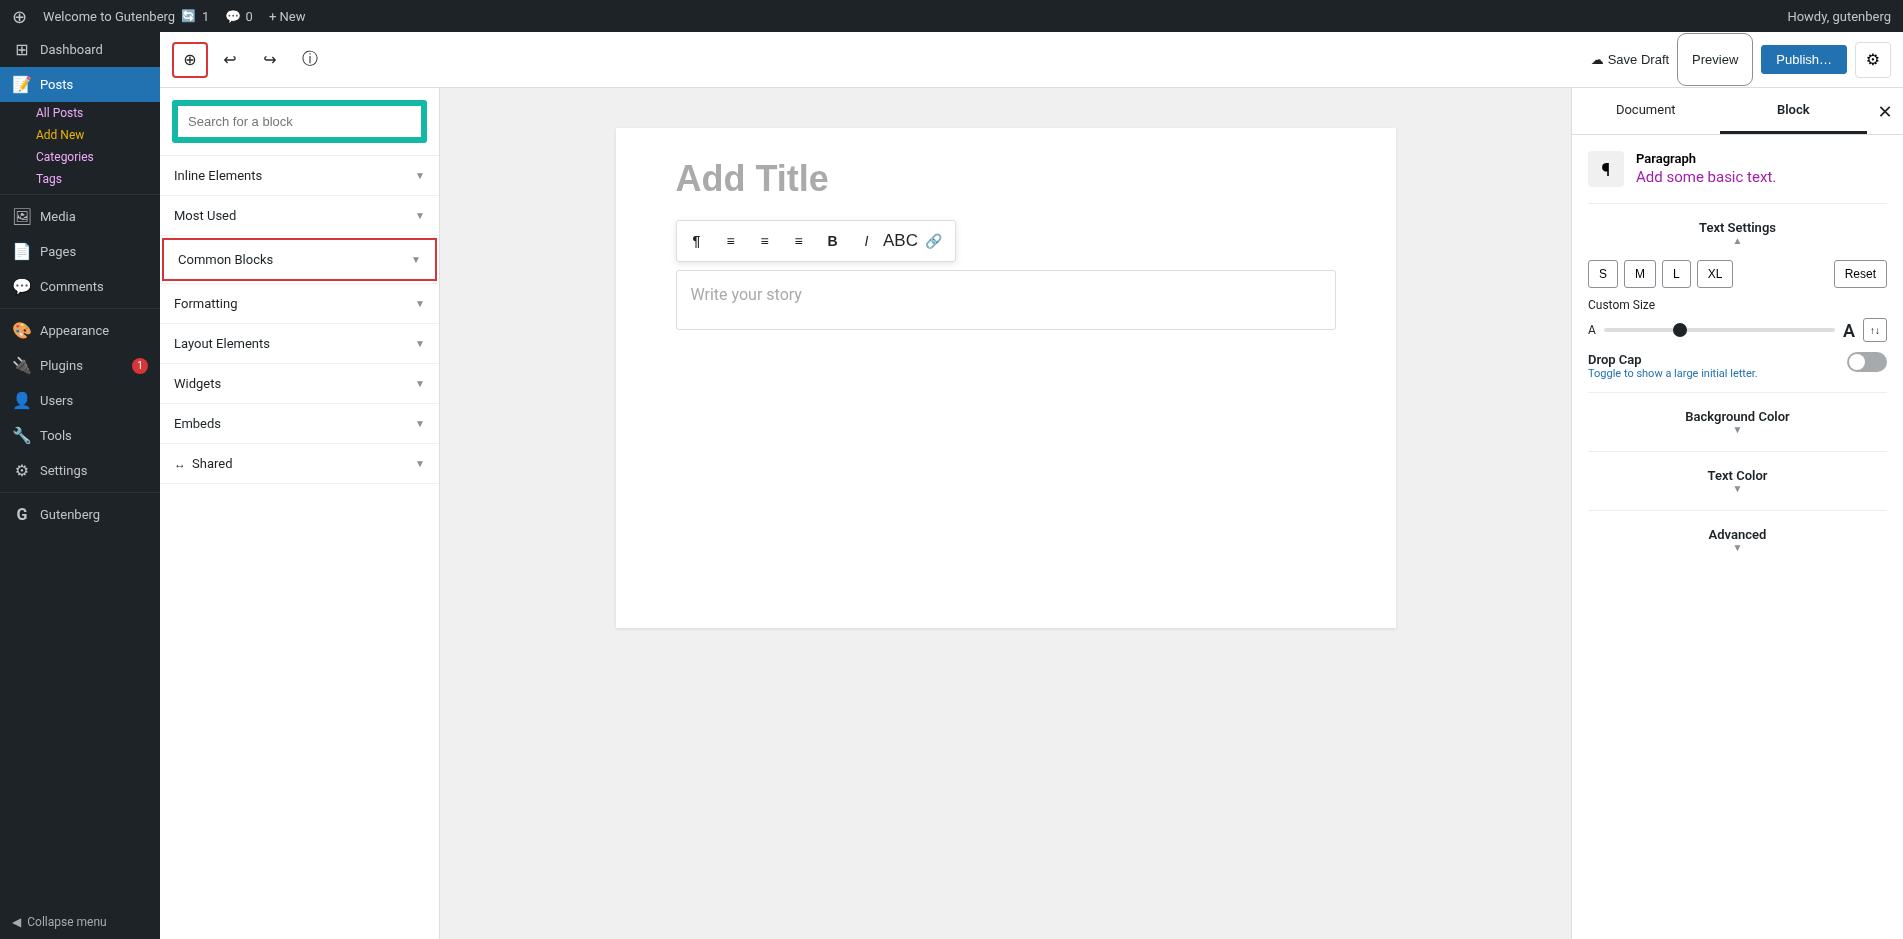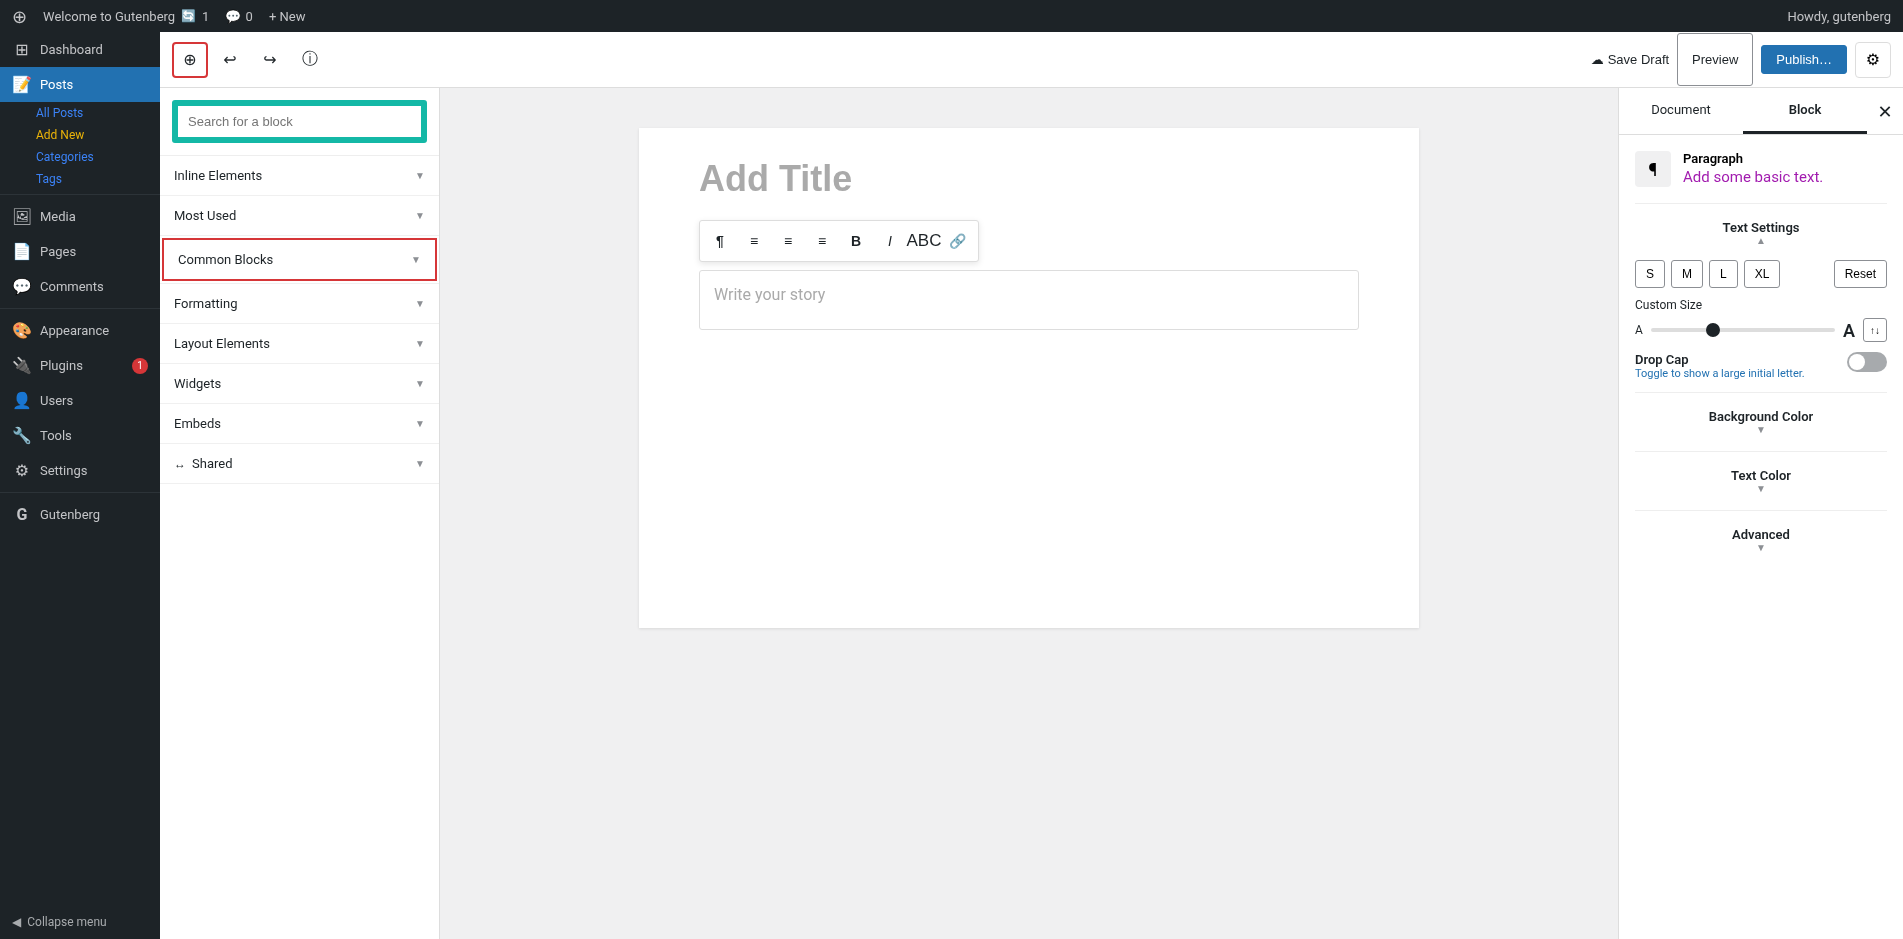--- a/index.html
+++ b/index.html
@@ -39,21 +39,21 @@
       align-items: center;
       gap: 8px;
       padding: 8px 12px;
       color: #c3c4c7;
       cursor: pointer;
       font-size: 13px;
       text-decoration: none;
     }
     .wp-menu-item.active { background: #2271b1; color: #fff; }
     .wp-menu-item .menu-icon { font-size: 16px; width: 20px; text-align: center; }
-    .wp-menu-submenu { padding-left: 36px; font-size: 12px; color: #3b82f6; cursor: pointer; padding-top: 4px; padding-bottom: 4px; }
+    .wp-menu-submenu { padding-left: 36px; font-size: 12px; color: #f0abfc; cursor: pointer; padding-top: 4px; padding-bottom: 4px; }
     .menu-separator { border-top: 1px solid #2c3338; margin: 4px 0; }
     .plugin-badge { background: #d63638; color: #fff; border-radius: 50%; width: 16px; height: 16px; display: inline-flex; align-items: center; justify-content: center; font-size: 10px; margin-left: auto; }
     .collapse-menu { margin-top: auto; padding: 10px 12px; color: #a7aaad; font-size: 12px; cursor: pointer; display: flex; align-items: center; gap: 6px; }
 
     
     #editor-wrap { flex: 1; display: flex; flex-direction: column; overflow: hidden; }
 
     
     #editor-toolbar {
       background: #fff;
@@ -84,21 +84,21 @@
       cursor: pointer;
       color: #1d2327;
       font-size: 13px;
       display: flex; align-items: center; gap: 4px;
     }
     .preview-btn {
       background: #fff;
       border: 1px solid #8c8f94;
       color: #1d2327;
       padding: 18px 14px;
-      border-radius: 3px;
+      border-radius: 9px;
       cursor: pointer;
       font-size: 13px;
     }
     .publish-btn {
       background: #2271b1;
       border: 1px solid #2271b1;
       color: #fff;
       padding: 6px 14px;
       border-radius: 3px;
       cursor: pointer;
@@ -221,21 +221,21 @@
       border: 1px solid #ddd;
       border-radius: 3px;
       padding: 14px;
       min-height: 60px;
       color: #aaa;
       font-size: 16px;
     }
 
     
     #right-panel {
-      width: 285px;
+      width: 332px;
       background: #fff;
       border-left: 1px solid #ddd;
       flex-shrink: 0;
       display: flex;
       flex-direction: column;
       overflow: hidden;
     }
     .right-panel-tabs {
       display: flex;
       border-bottom: 1px solid #ddd;

